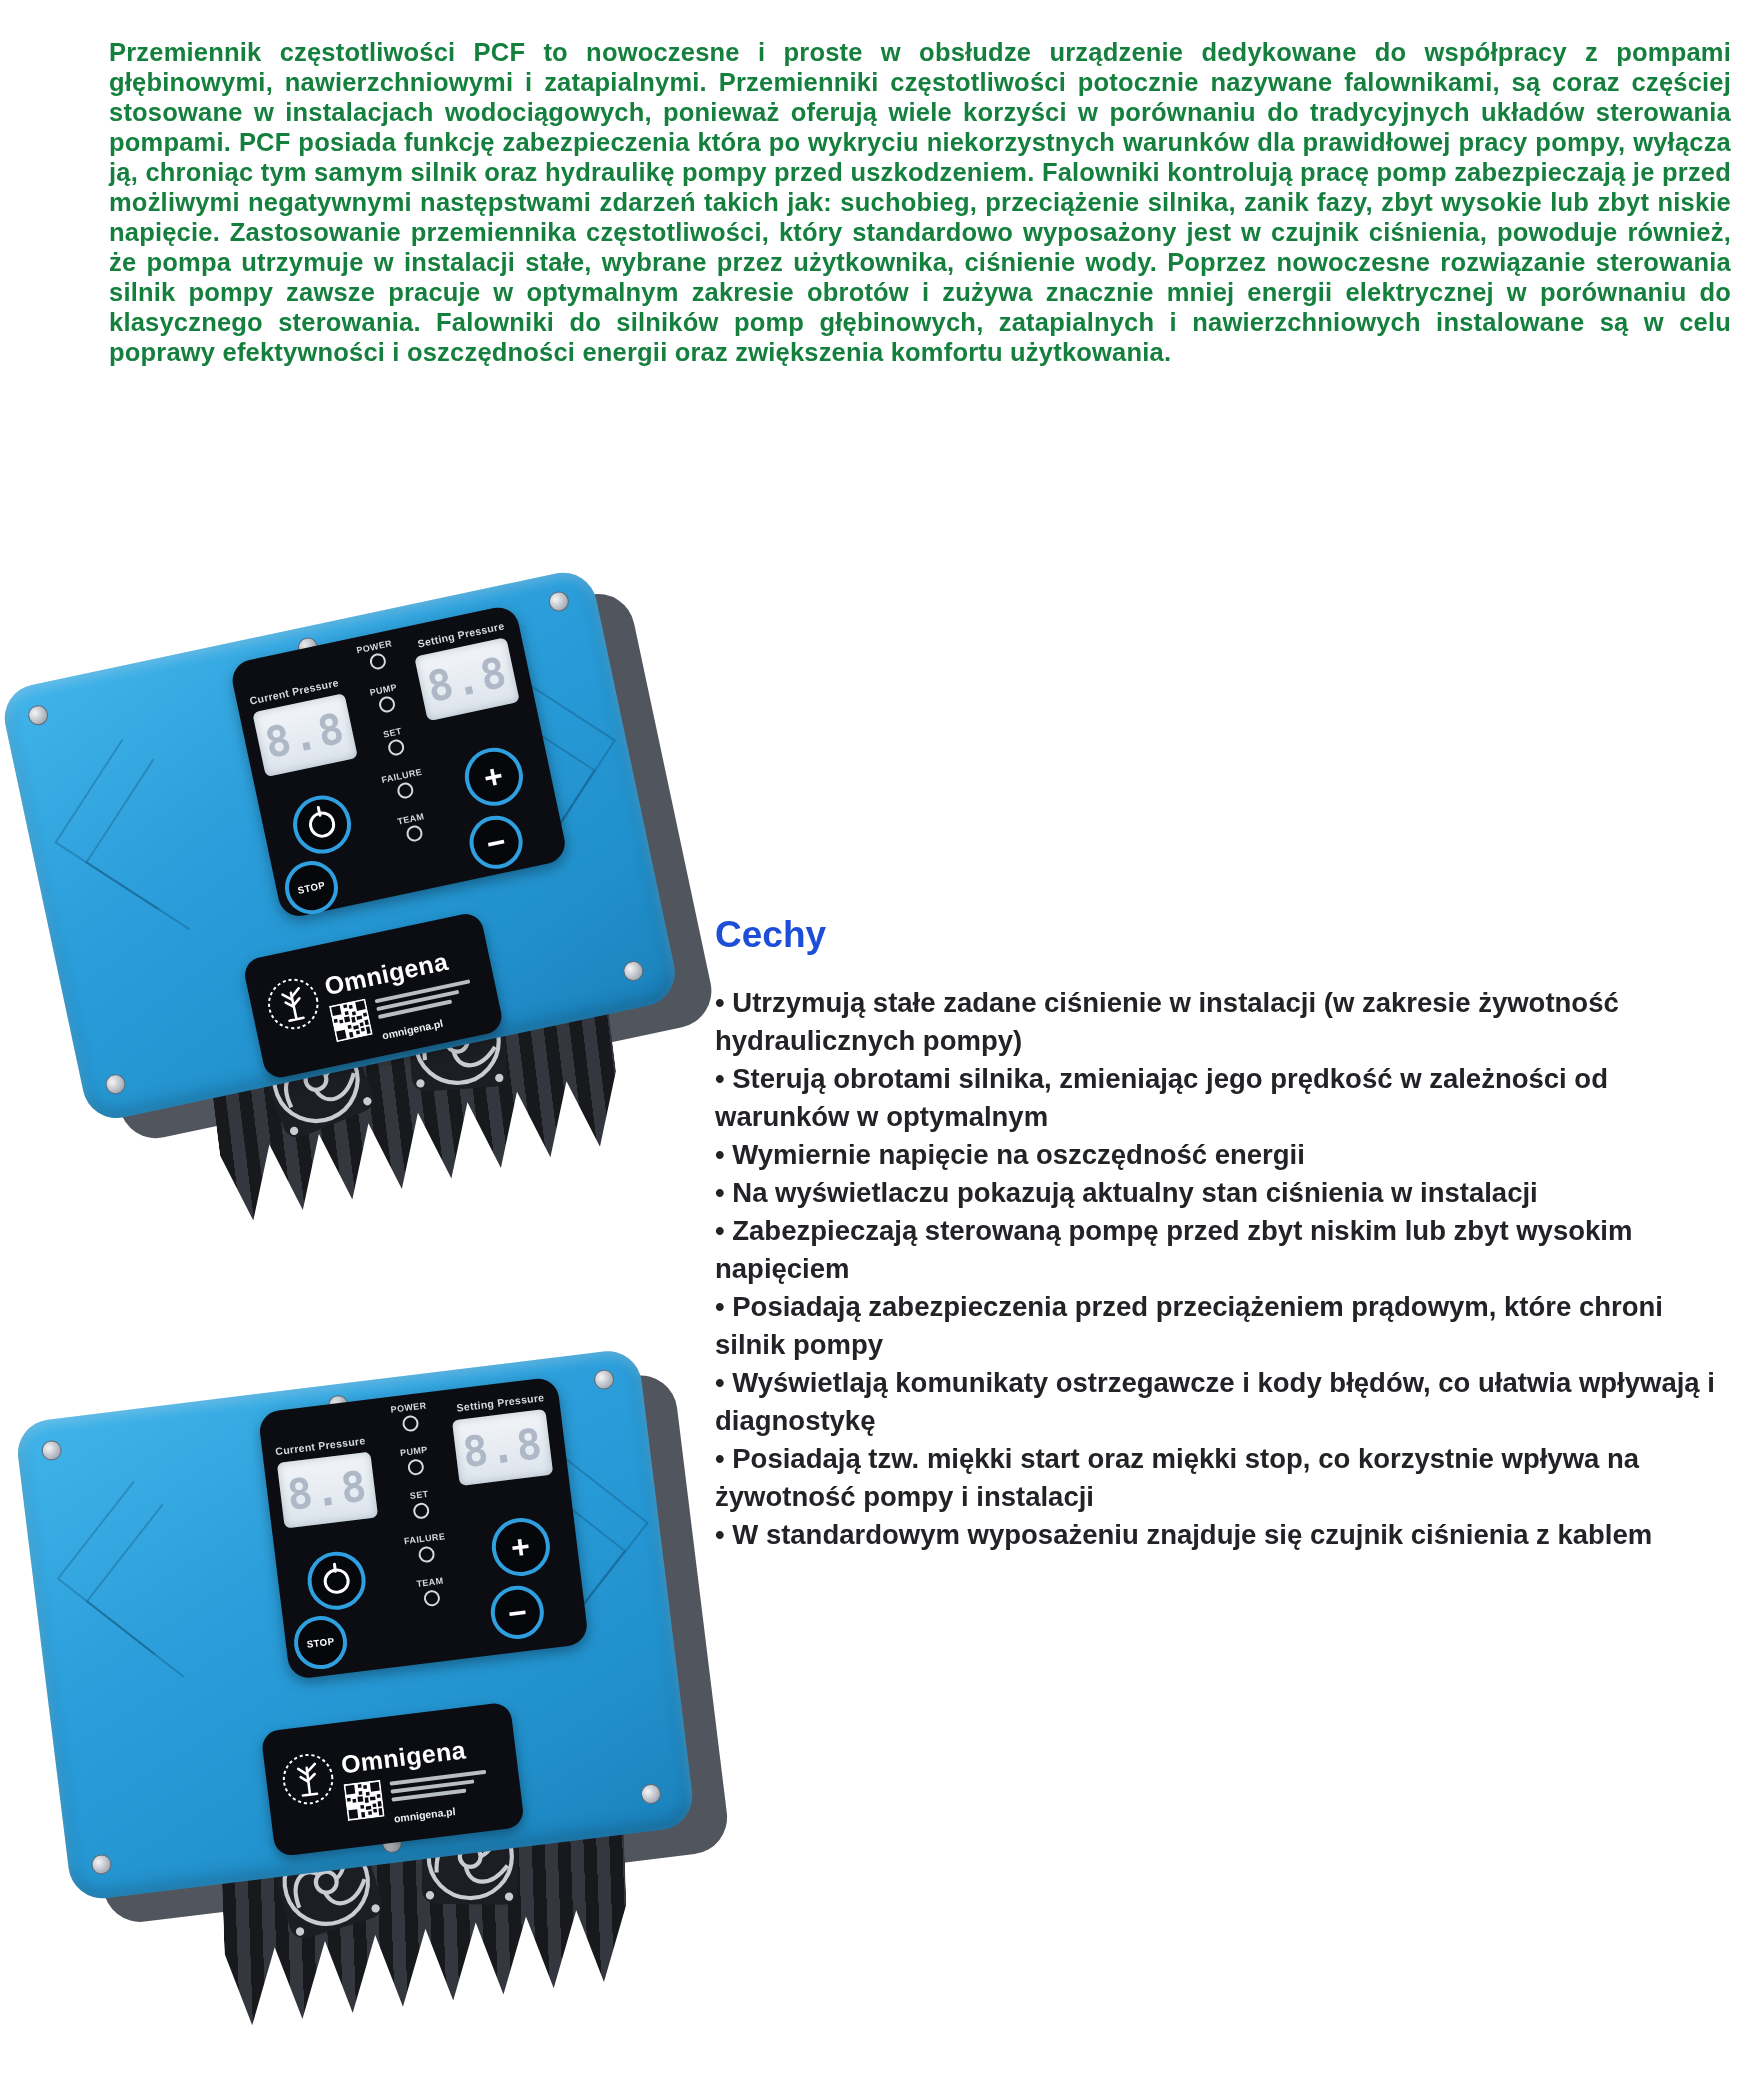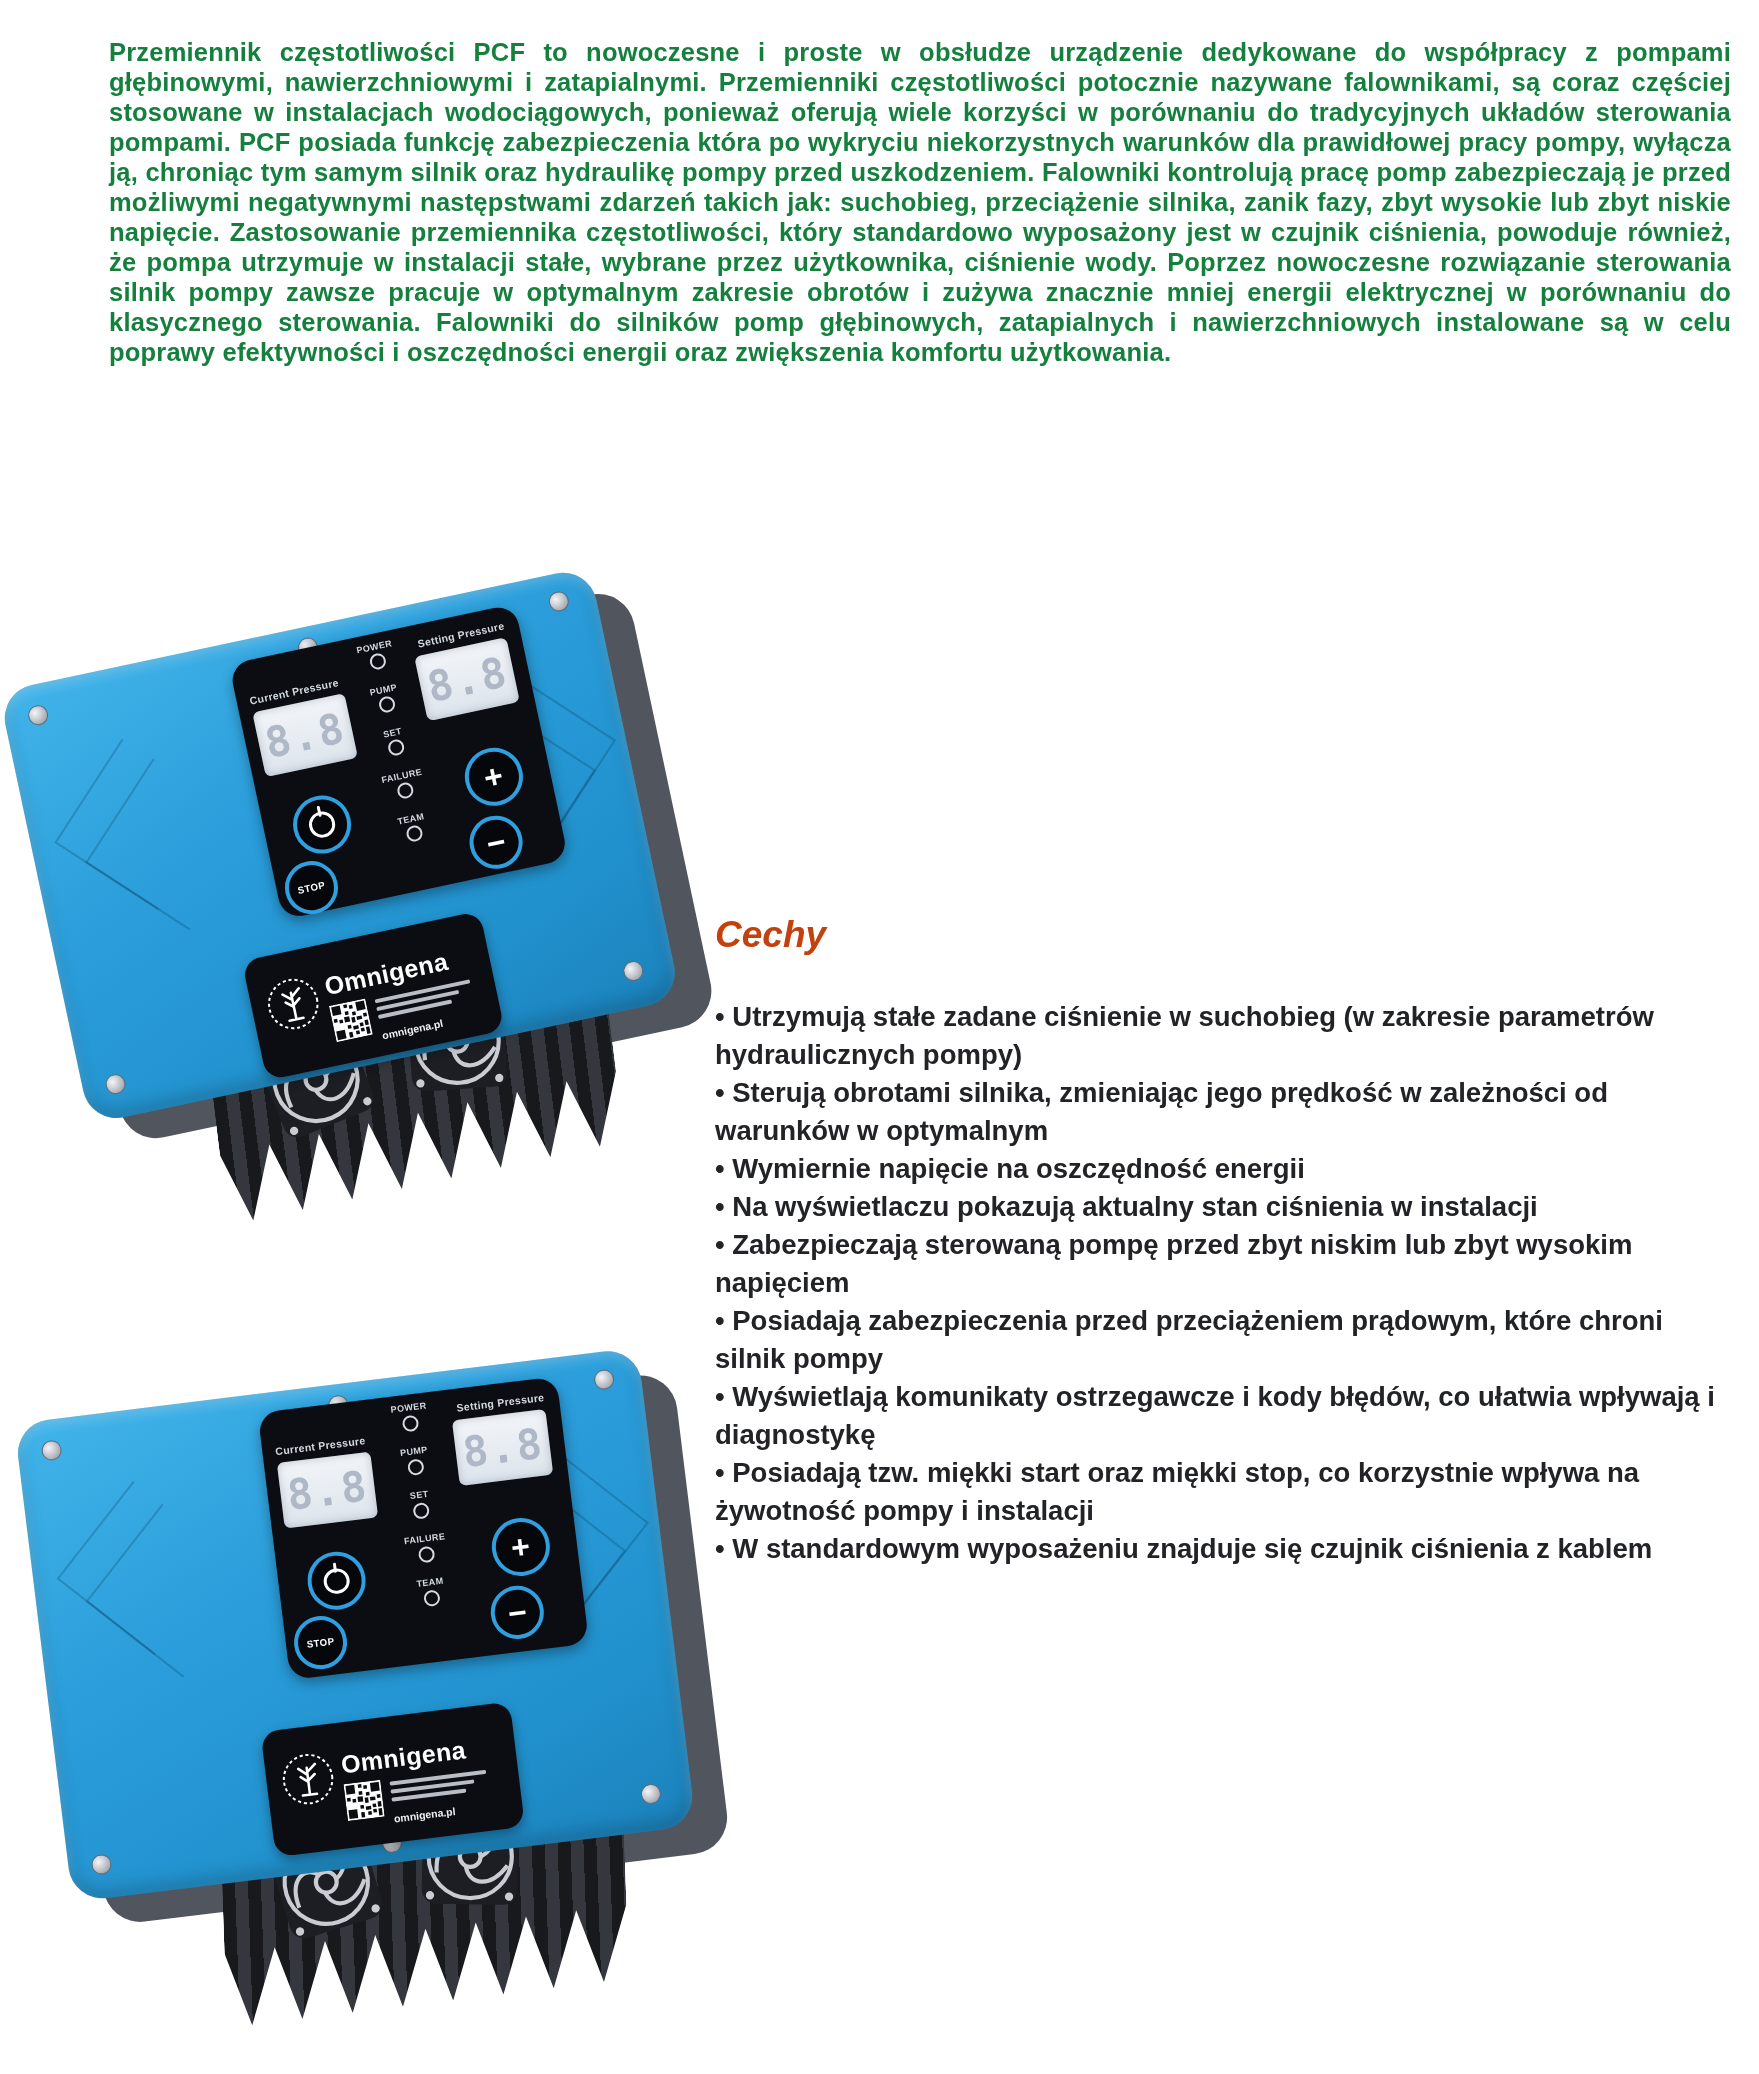--- a/index.html
+++ b/index.html
@@ -11,21 +11,21 @@
   
   .intro {
     position:absolute; left:109px; top:11.3px; width:1622px;
     font-size:25.5px; line-height:30px; font-weight:700;
     color:#15803d; text-align:justify; letter-spacing:0.2px;
   }
 
   
   .features { position:absolute; left:715px; top:914px; width:1018px; }
   .features-heading {
-    font-size:37px; font-weight:700; color:#c2410c; margin:0 0 42px 0;font-style:italic;
+    font-size:37px; font-weight:700; color:#1d4ed8; margin:0 0 28px 0;
   }
   .feature-item {
     font-size:27.5px; line-height:38px; font-weight:700; color:#222327;
   }
   .feature-item::before { content:"\2022\00a0"; }
 
   
   .device { position:absolute; }
   .device .rot { position:absolute; inset:0; }
   .device-1 { left:8px; top:541px; width:697px; height:713px; }
@@ -331,21 +331,21 @@
               <i></i>
             </span>
           <span class="site">omnigena.pl</span>
         </div>
       </div>
     </div>
   </div>
 
   <div class="features">
     <h2 class="features-heading">Cechy</h2>
-    <div class="feature-item">Utrzymują stałe zadane ciśnienie w suchobieg (w zakresie parametrów hydraulicznych pompy)</div>
+    <div class="feature-item">Utrzymują stałe zadane ciśnienie w instalacji (w zakresie żywotność hydraulicznych pompy)</div>
     <div class="feature-item">Sterują obrotami silnika, zmieniając jego prędkość w zależności od warunków w optymalnym</div>
     <div class="feature-item">Wymiernie napięcie na oszczędność energii</div>
     <div class="feature-item">Na wyświetlaczu pokazują aktualny stan ciśnienia w instalacji</div>
     <div class="feature-item">Zabezpieczają sterowaną pompę przed zbyt niskim lub zbyt wysokim napięciem</div>
     <div class="feature-item">Posiadają zabezpieczenia przed przeciążeniem prądowym, które chroni silnik pompy</div>
     <div class="feature-item">Wyświetlają komunikaty ostrzegawcze i kody błędów, co ułatwia wpływają i diagnostykę</div>
     <div class="feature-item">Posiadają tzw. miękki start oraz miękki stop, co korzystnie wpływa na żywotność pompy i instalacji</div>
     <div class="feature-item">W standardowym wyposażeniu znajduje się czujnik ciśnienia z kablem</div>
   </div>
 

